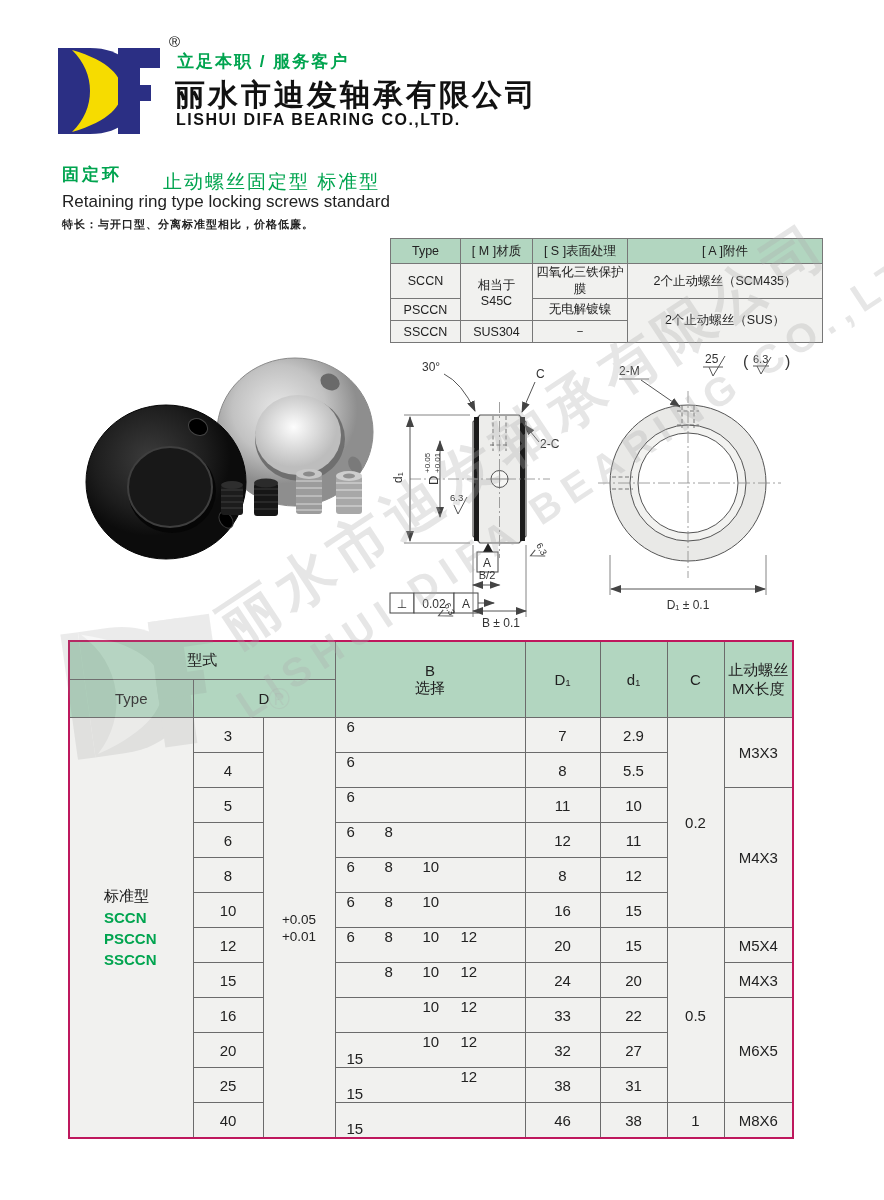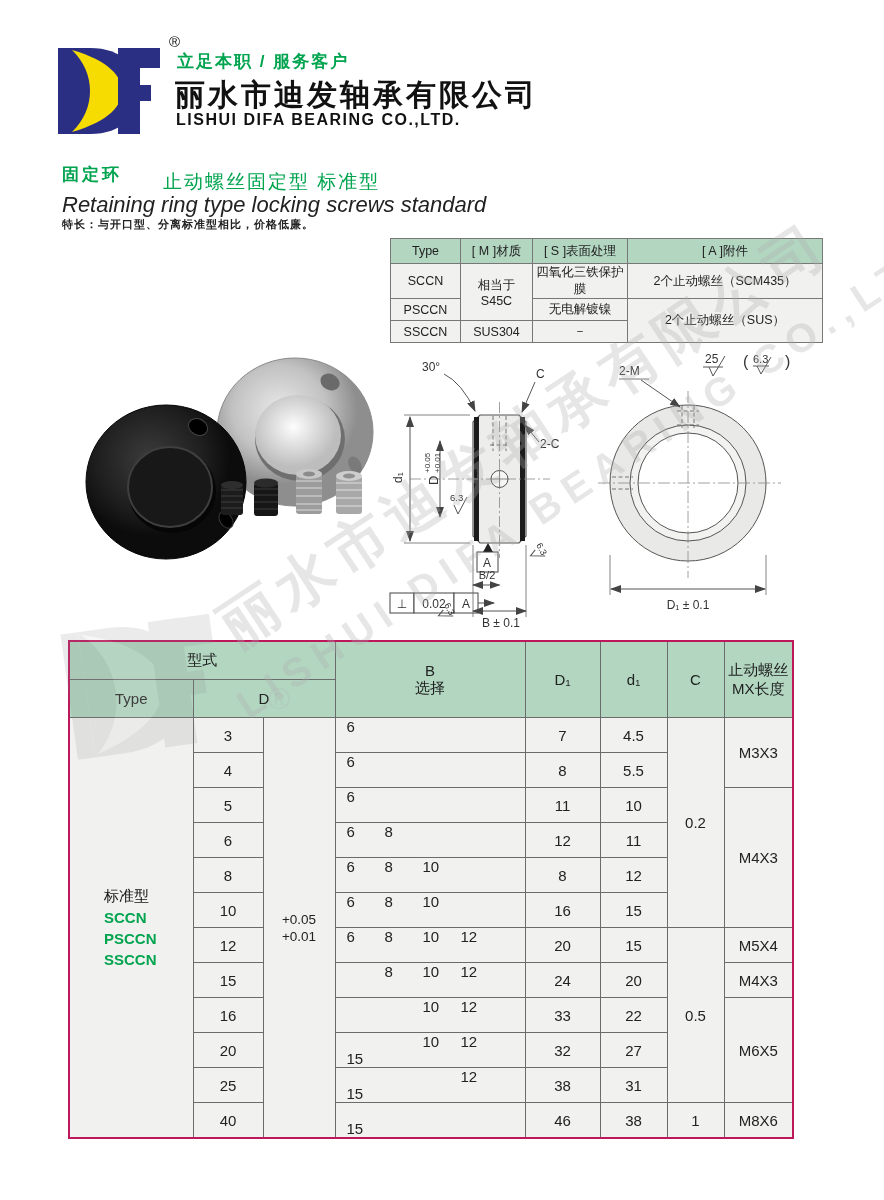--- a/index.html
+++ b/index.html
@@ -8,21 +8,21 @@
   .abs{position:absolute;}
   .z1{z-index:1;}
   
   .slogan{font-size:17px;font-weight:bold;color:var(--green);letter-spacing:2px;}
   .company-cn{font-size:30px;font-weight:bold;color:#111;letter-spacing:3px;}
   .company-en{font-size:16px;font-weight:bold;color:#111;letter-spacing:1.5px;}
   .regmark{font-size:15px;color:#111;}
   
   .ptitle{font-size:17px;font-weight:bold;color:var(--green);letter-spacing:3px;}
   .psub{font-size:19px;font-weight:normal;color:var(--green);letter-spacing:2px;}
-  .pen{font-size:22px;color:#222;font-style:italic;}
+  .pen{font-size:17px;color:#222;}
   .pfeat{font-size:11px;font-weight:bold;color:#222;letter-spacing:1px;text-align:center;}
   
   #specTable{position:absolute;left:390px;top:238px;border-collapse:collapse;table-layout:fixed;
              width:432px;z-index:1;}
   #specTable th,#specTable td{border:1px solid #777;text-align:center;padding:0;font-weight:normal;}
   #specTable th{background:var(--hdrgreen);font-size:12.5px;height:24px;color:#222;}
   #specTable td{background:#f1f1ef;font-size:12.5px;height:21px;color:#222;}
   
   #mainTable{position:absolute;left:68px;top:640px;border-collapse:collapse;table-layout:fixed;
              width:724px;z-index:1;border:2px solid #be185d;}
@@ -325,21 +325,21 @@
             <div class="model-label">PSCCN</div>
             <div class="model-label">SSCCN</div>
           </td>
           <td>3</td>
           <td class="tol-cell" rowspan="12">
             <div>+0.05</div>
             <div>+0.01</div>
           </td>
           <td class="b-cell"><span class="b-slot">6</span><span class="b-slot"></span><span class="b-slot"></span><span class="b-slot"></span><span class="b-slot"></span></td>
           <td>7</td>
-          <td>4.5</td>
+          <td>2.9</td>
           <td rowspan="6">0.2</td>
           <td rowspan="2">M3X3</td>
         </tr>
         <tr>
           <td>4</td>
           <td class="b-cell"><span class="b-slot">6</span><span class="b-slot"></span><span class="b-slot"></span><span class="b-slot"></span><span class="b-slot"></span></td>
           <td>8</td>
           <td>5.5</td>
         </tr>
         <tr>

